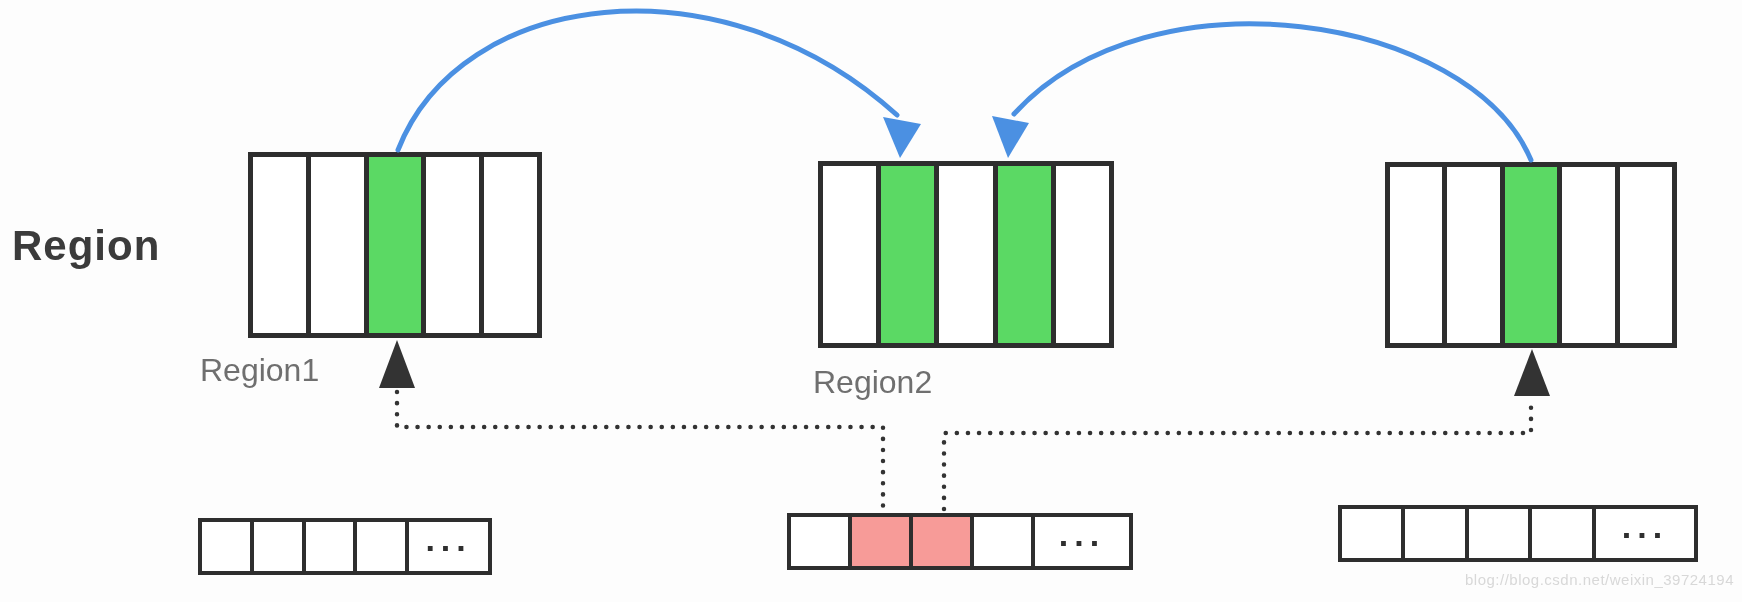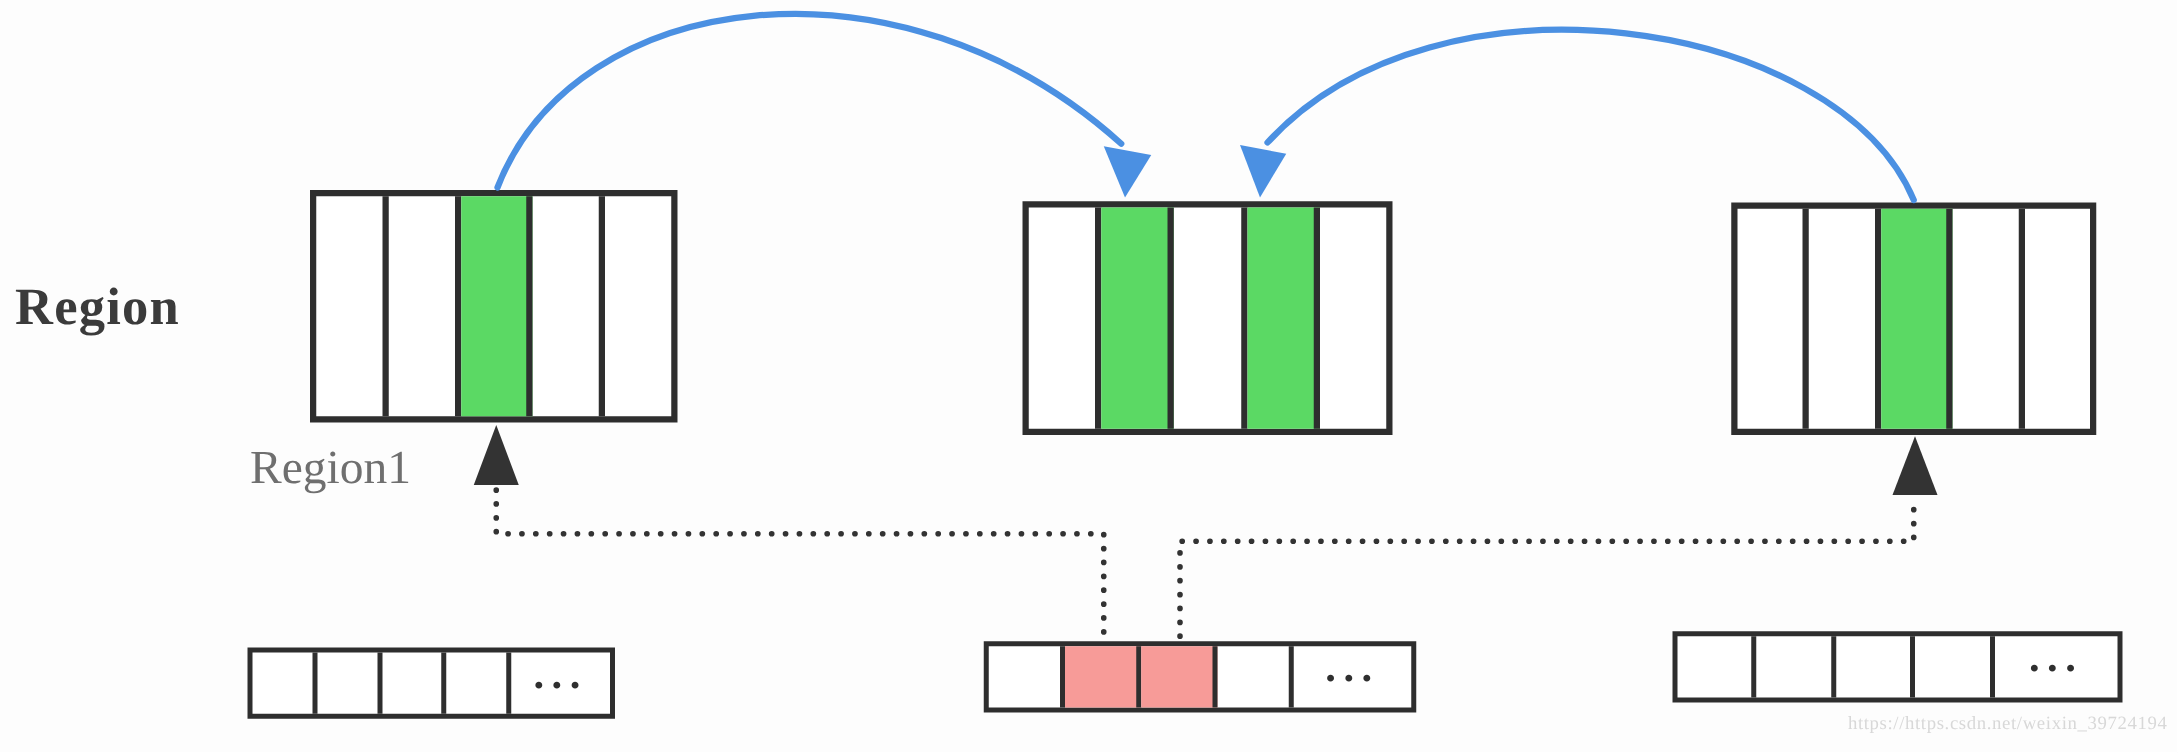--- a/index.html
+++ b/index.html
@@ -1,18 +1,18 @@
 <!DOCTYPE html>
 <html style="--green: #5bd964; --pink: #f79b98; --blue_arrow: #4b90e2; --border: #2e2e2e; --label_dark: #3b3b3b; --label_gray: #6f6f6f; --arrow_black: #333333; --watermark_gray: #d8d8d8;"><head>
 <meta charset="utf-8">
 <style>
   html,body{margin:0;padding:0;background:#ffffff;}
   .canvas{
     position:relative;width:1742px;height:602px;background:#fdfdfd;
-    font-family:Liberation Serif, serif;overflow:hidden;
+    font-family:Liberation Sans, sans-serif;overflow:hidden;
   }
   .region-box{
     position:absolute;display:flex;background:#ffffff;
     border:5px solid var(--border);box-sizing:border-box;
   }
   .region-box .cell{flex:1;border-right:5px solid var(--border);}
   .region-box .cell:last-child{border-right:none;}
   .rset-bar{
     position:absolute;display:flex;background:#ffffff;
     border:4px solid var(--border);box-sizing:border-box;
@@ -24,21 +24,21 @@
     font-weight:bold;font-size:34px;letter-spacing:6px;color:#2f2f2f;
     padding-bottom:14px;
   }
   .cell.green{background:var(--green);}
   .cell.pink{background:var(--pink);}
   .cell.white{background:transparent;}
   .axis-label{
     position:absolute;font-weight:bold;font-size:42px;
     color:var(--label_dark);letter-spacing:1px;
   }
-  .region-name{position:absolute;font-size:38px;color:var(--label_gray);}
+  .region-name{position:absolute;font-size:32px;color:var(--label_gray);}
   .watermark{
     position:absolute;right:8px;top:571px;font-size:15px;
     color:var(--watermark_gray);letter-spacing:.5px;
   }
   svg.overlay{position:absolute;left:0;top:0;pointer-events:none;}
   .blue-arc{fill:none;stroke:var(--blue_arrow);stroke-width:5;stroke-linecap:round;}
   .blue-head{fill:var(--blue_arrow);}
   .black-arrow{fill:var(--arrow_black);}
   .dotted{
     fill:none;stroke:var(--arrow_black);stroke-width:4.5;
@@ -68,20 +68,21 @@
     </div>
   <div class="region-box" style="left:1385px;top:162px;width:292px;height:186px">
       <div class="cell white"></div>
       <div class="cell white"></div>
       <div class="cell green"></div>
       <div class="cell white"></div>
       <div class="cell white"></div>
     </div>
 
   <div class="region-name" style="left:200px;top:352px">Region1</div>
+  <div class="region-name" style="left:813px;top:364px">Region2</div>
 
   <div class="rset-bar" style="left:198px;top:518px;width:294px;height:57px">
       <div class="cell white"></div>
       <div class="cell white"></div>
       <div class="cell white"></div>
       <div class="cell white"></div>
       <div class="cell wide">...</div>
     </div>
   <div class="rset-bar" style="left:787px;top:513px;width:346px;height:57px">
       <div class="cell white"></div>
@@ -112,15 +113,15 @@
 
     <polygon class="black-arrow" points="397,340 379,388 415,388"></polygon>
 
     <polygon class="black-arrow" points="1532,349 1514,396 1550,396"></polygon>
 
     <path class="dotted" d="M 397 392 L 397 427 L 883 427 L 883 509"></path>
 
     <path class="dotted" d="M 944 509 L 944 433 L 1531 433 L 1531 398"></path>
   </svg>
 
-  <div class="watermark">https://https.csdn.net/weixin_39724194</div>
+  <div class="watermark">blog://blog.csdn.net/weixin_39724194</div>
 
 </div>
 
 </body></html>

